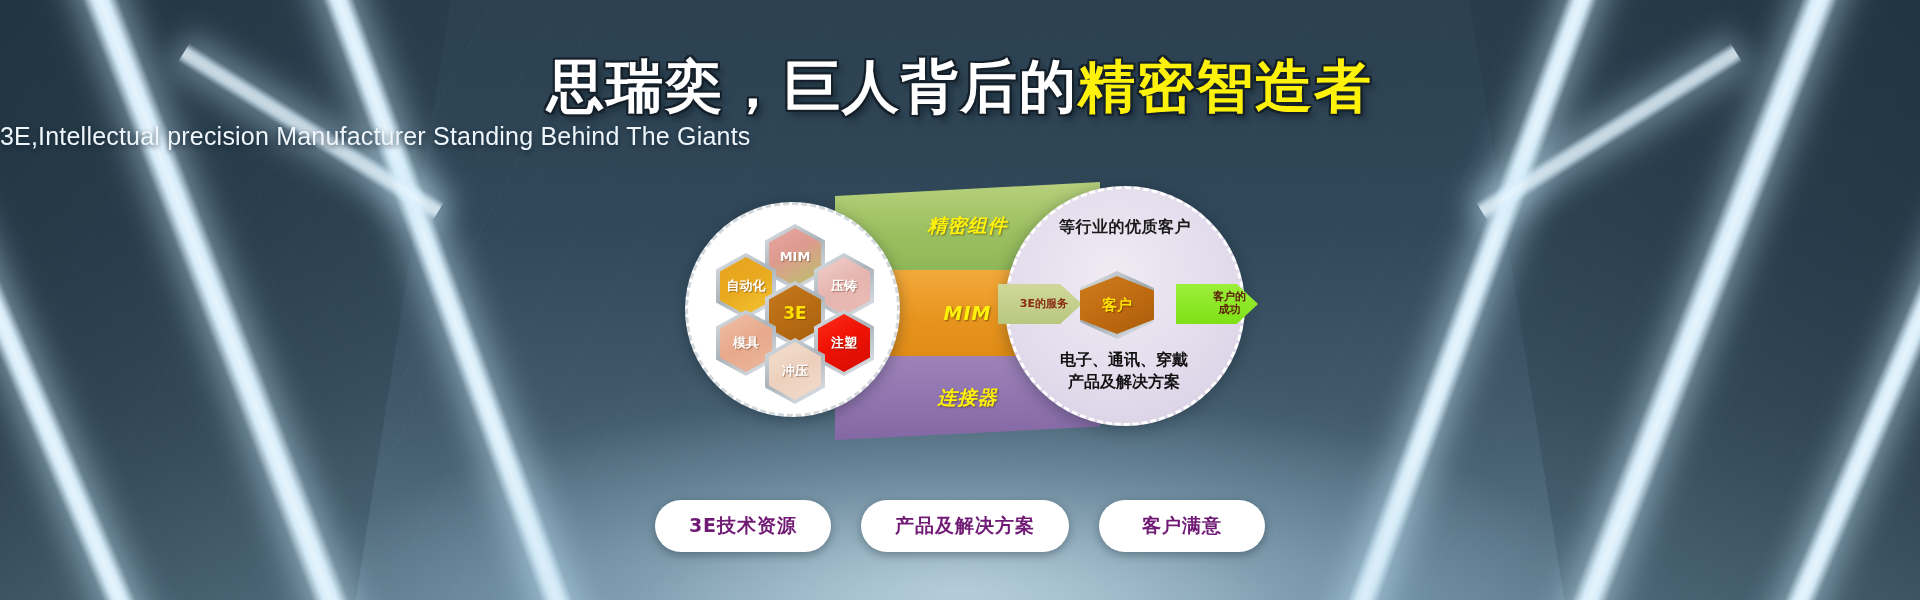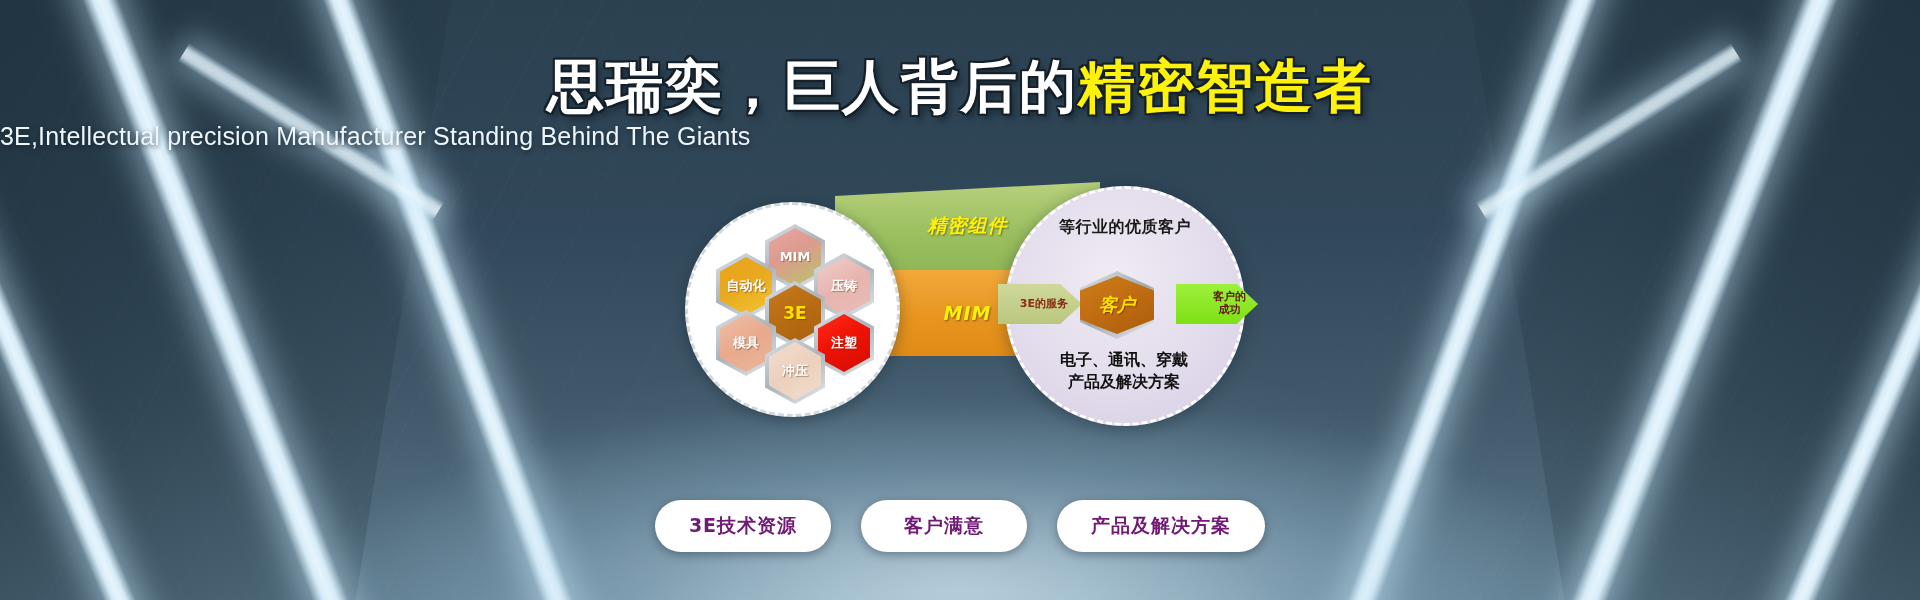--- a/index.html
+++ b/index.html
@@ -198,24 +198,23 @@
     width:74px; height:68px;
     clip-path:polygon(50% 0%, 100% 25%, 100% 75%, 50% 100%, 0% 75%, 0% 25%);
     background:linear-gradient(145deg,#e2e7ea 0%,#9fa9b0 50%,#e8ecef 100%);
     display:flex; align-items:center; justify-content:center;
   }
   .hex-cust .inner2 {
     width:81px; height:58px;
     clip-path:polygon(50% 0%, 100% 25%, 100% 75%, 50% 100%, 0% 75%, 0% 25%);
     background:linear-gradient(150deg,#cf7d1d 0%,#c06c12 48%,#ab5c0b 100%);
     display:flex; align-items:center; justify-content:center;
-    font-size:18px; font-weight:bold; color:#ffe000;
+    font-size:15px; font-weight:bold; color:#ffe000;
     font-family:"DejaVu Sans","Liberation Sans",sans-serif;
     text-shadow:1px 1px 1px rgba(70,30,0,.5);
-    font-style:italic;
   }
 
   
   #pills {
     position:absolute; left:0; right:0; top:500px;
     display:flex; justify-content:center; gap:30px;
     z-index:12;
   }
   .pill {
     background:#ffffff;
@@ -263,20 +262,23 @@
 
   <div id="diagram">
 
     <div class="band">
       <div class="seg seg-top">
         <div class="lbl">精密组件</div>
       </div>
       <div class="seg seg-mid">
         <div class="lbl">MIM</div>
       </div>
+      <div class="seg seg-bot">
+        <div class="lbl">连接器</div>
+      </div>
     </div>
 
     <div class="disc left">
       <div class="hexwrap">
         <div class="hex" style="left:77px;top:19px;">
           <div class="inner i-mim">
               <span class="t">MIM</span>
             </div>
         </div>
         <div class="hex" style="left:28px;top:48px;">
@@ -334,17 +336,17 @@
 
       <div class="rc-foot">
         <span>电子、通讯、穿戴</span><br>
         <span>产品及解决方案</span>
       </div>
     </div>
   </div>
 
   <div id="pills">
     <div class="pill">3E技术资源</div>
+    <div class="pill">产品及解决方案</div>
     <div class="pill">客户满意</div>
-    <div class="pill">产品及解决方案</div>
   </div>
 
 </div>
 
 </body></html>

